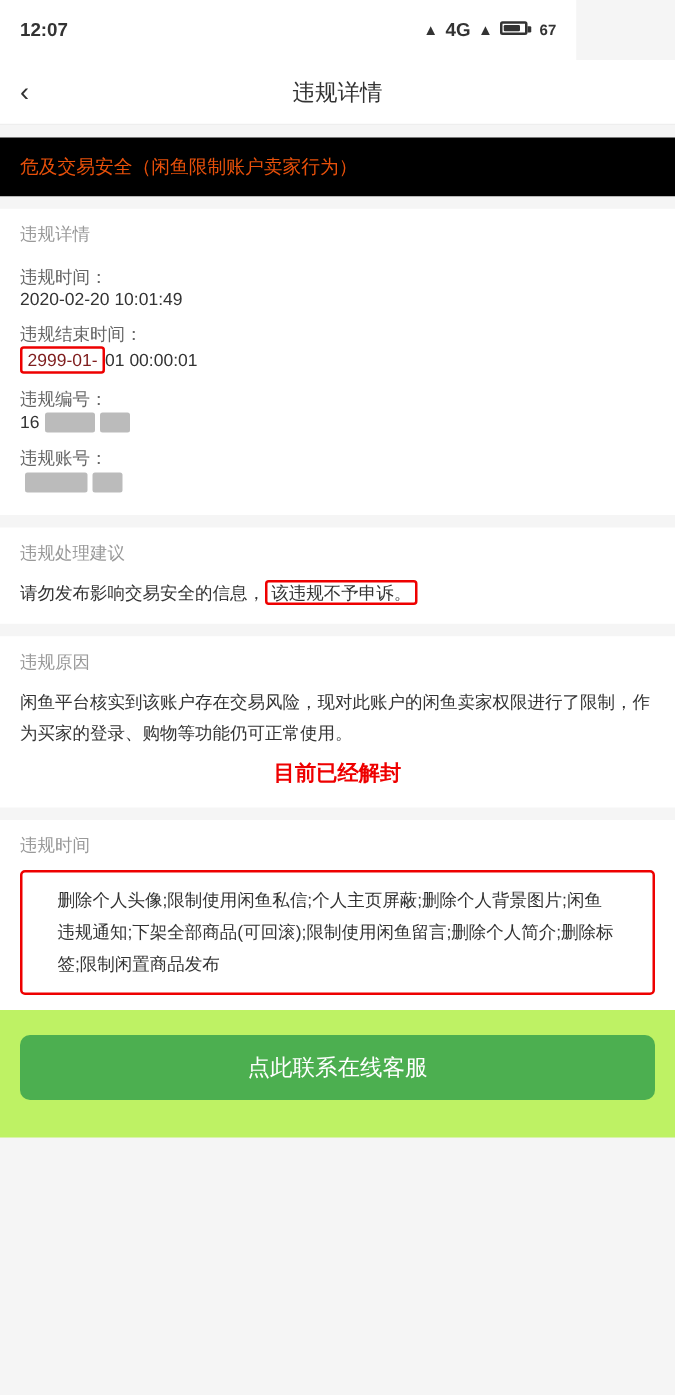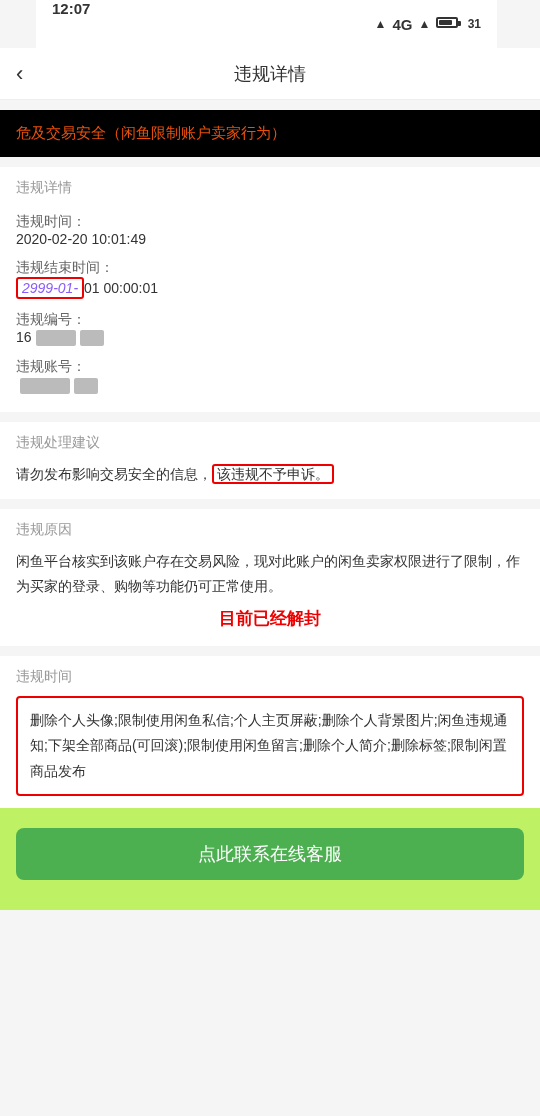--- a/index.html
+++ b/index.html
@@ -12,25 +12,25 @@
       font-size: 14px;
       color: #333;
     }
 
     
     .status-bar {
       width: 461px;
       height: 48px;
       background: #fff;
       display: flex;
+      align-items: center;
       justify-content: space-between;
       padding: 0 16px;
       font-size: 13px;
       font-weight: 600;
-      margin-left: 36px;
     }
     .status-time { font-size: 15px; font-weight: 700; }
     .status-icons { display: flex; align-items: center; gap: 6px; font-size: 12px; }
     .battery-icon {
       display: inline-block; width: 22px; height: 11px;
       border: 2px solid #333; border-radius: 2px; position: relative;
     }
     .battery-icon::after {
       content: ''; position: absolute; right: -5px; top: 2px;
       width: 3px; height: 5px; background: #333; border-radius: 0 1px 1px 0;
@@ -110,23 +110,22 @@
     }
     .info-value {
       color: #333;
       text-align: right;
       flex: 1;
     }
     .info-value-red-border {
       border: 2px solid #e00;
       border-radius: 3px;
       padding: 1px 4px;
-      color: #8b5cf6;
+      color: #7f1d1d;
       display: inline-block;
-      font-style: italic;
     }
     .info-value-blur {
       display: inline-block;
       background: #bbb;
       color: transparent;
       border-radius: 2px;
       min-width: 40px;
       height: 16px;
       vertical-align: middle;
       margin-left: 4px;
@@ -157,21 +156,21 @@
       border: 2px solid #e00;
       border-radius: 3px;
       padding: 0 3px;
       color: #333;
     }
 
     
     .disposal-box {
       border: 2px solid #e00;
       border-radius: 4px;
-      padding: 10px 12px;
+      padding: 10px 28px;
       font-size: 14px;
       color: #333;
       line-height: 1.8;
     }
 
     
     .contact-btn-wrap {
       padding: 20px 16px 30px;
       background: #bef264;
     }
@@ -195,21 +194,21 @@
 <div class="status-bar">
   <span class="status-time">12:07</span>
   <div class="status-icons">
     <span>▲</span>
     <span style="font-size:15px;">4G</span>
     <span>▲</span>
     <span>
       <span class="battery-icon">
         <span class="battery-fill"></span>
       </span>
-      <span style="font-size:12px;margin-left:6px;">31</span>
+      <span style="font-size:12px;margin-left:6px;">67</span>
     </span>
   </div>
 </div>
 
 <div class="nav-bar">
   <span class="nav-back">‹</span>
   <span class="nav-title">违规详情</span>
 </div>
 
 <div class="content">

